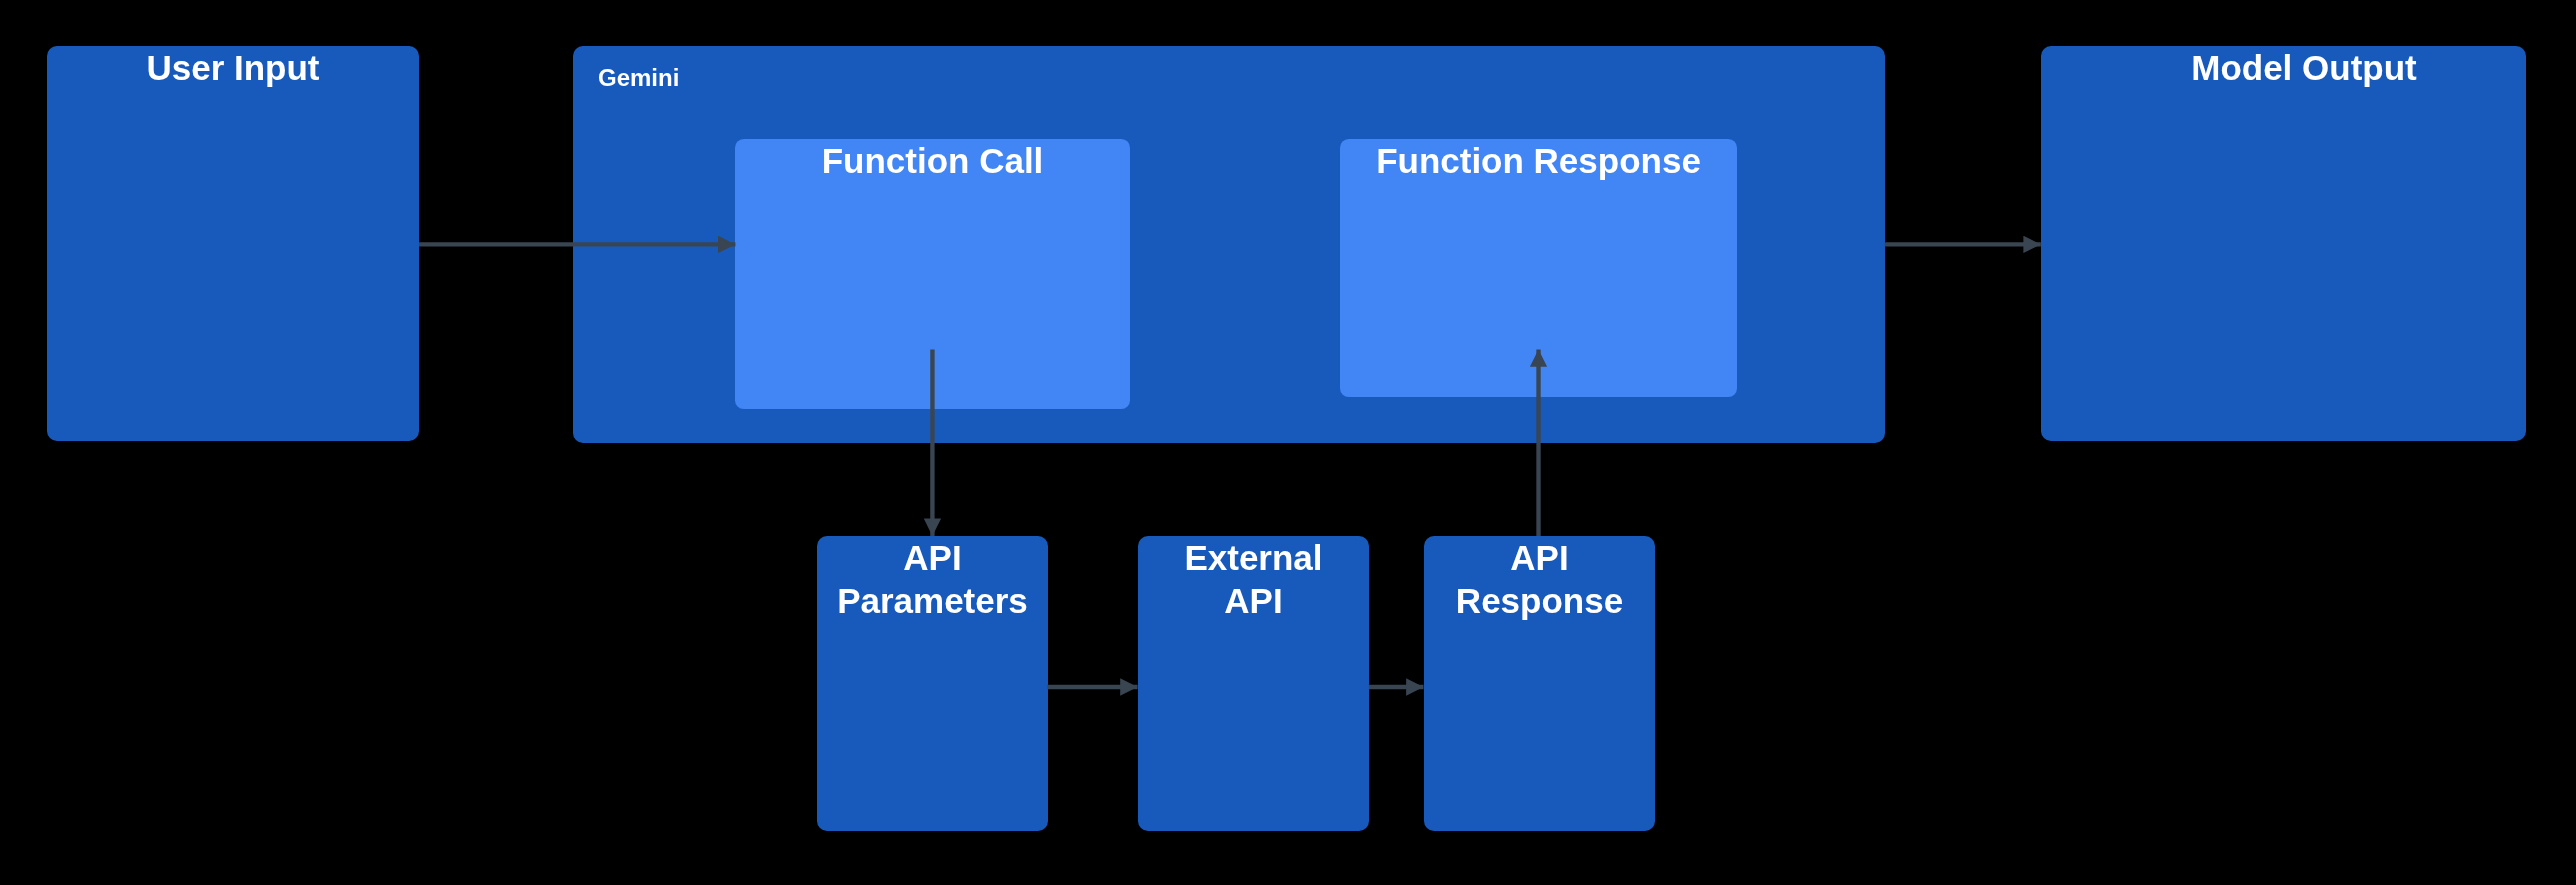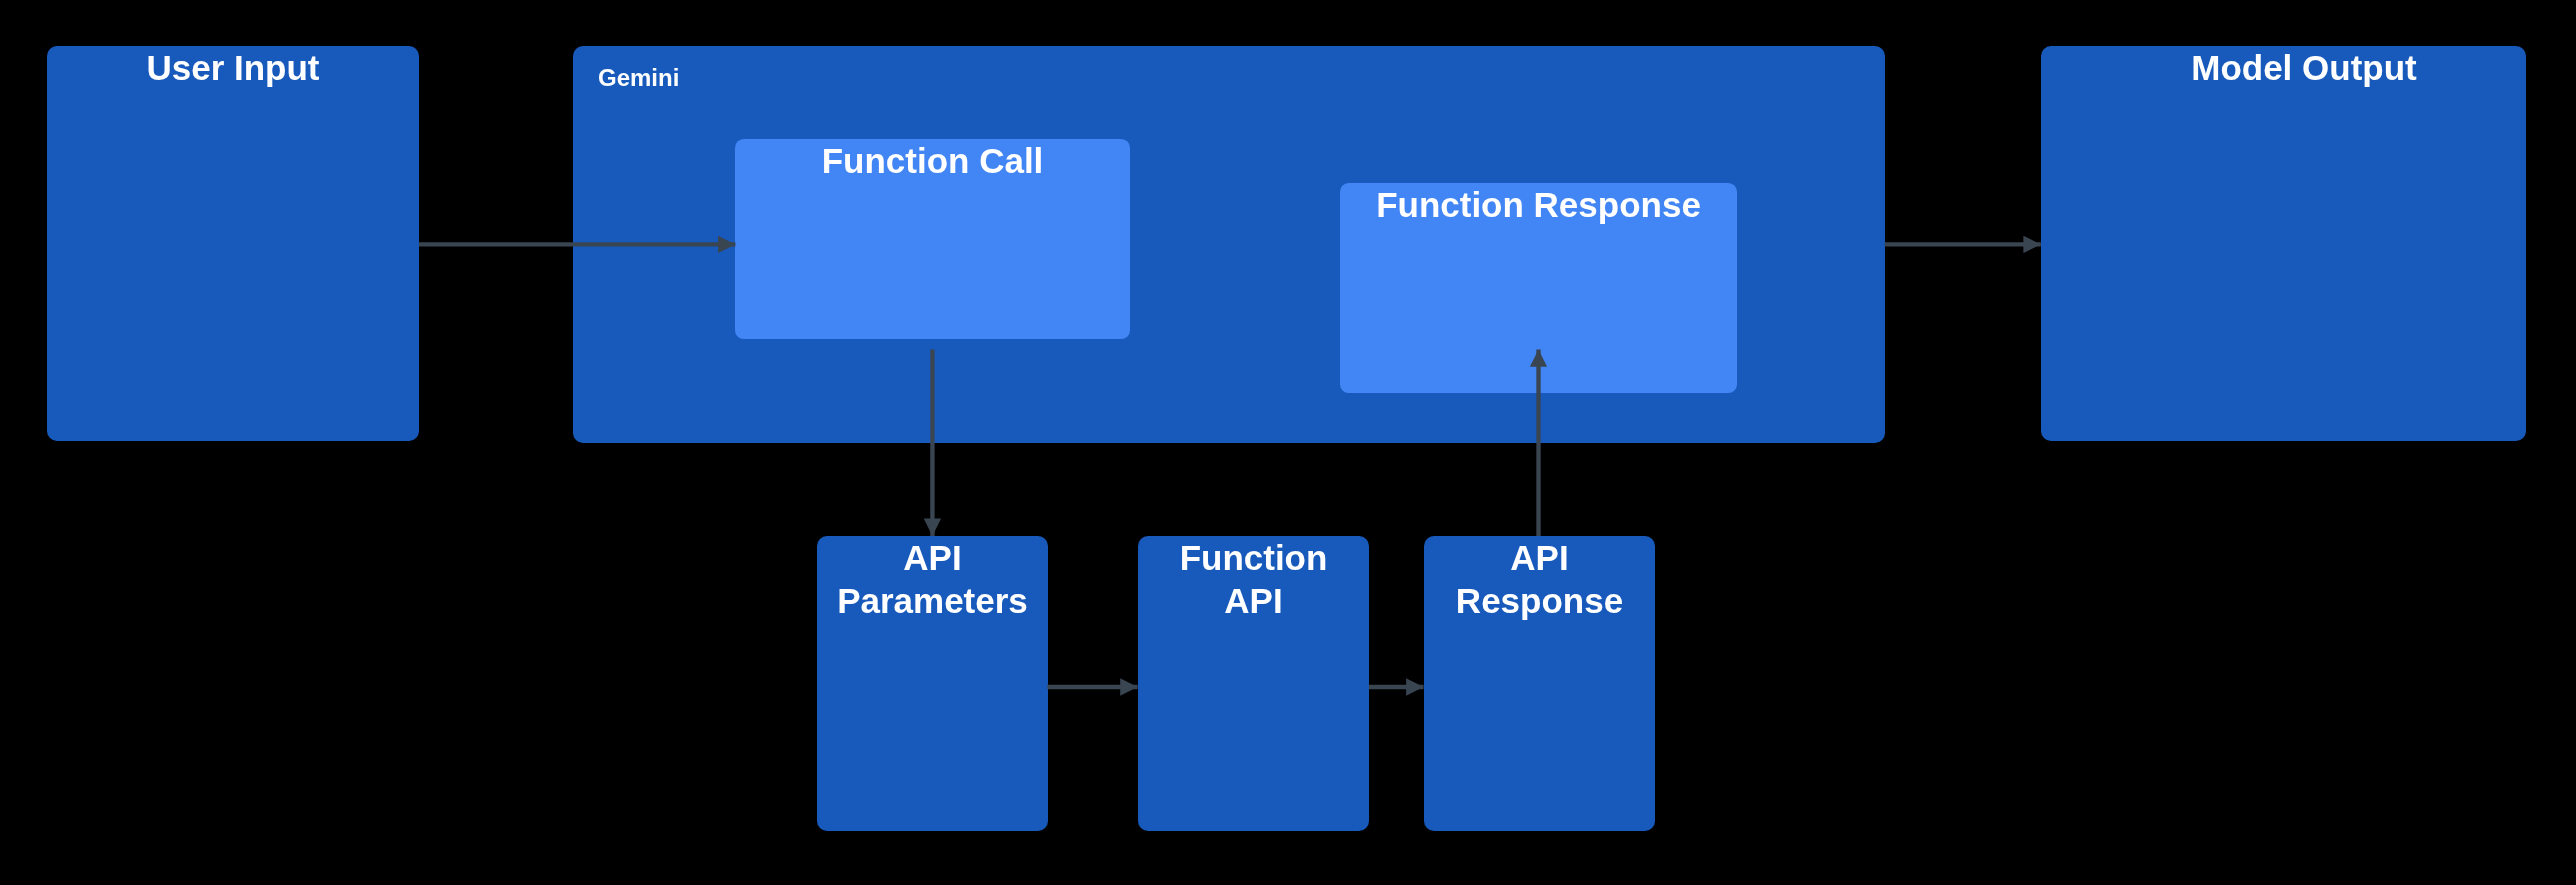--- a/index.html
+++ b/index.html
@@ -41,22 +41,22 @@
     position:absolute;
     left:25px;top:18.6px;
     color:var(--text);
     font-weight:bold;
     font-size:24px;
     line-height:1.1;
   }
   
   #user-input       {left:47px;   top:46px;  width:372px;  height:395px;}
   #gemini           {left:573px;  top:46px;  width:1312px; height:397px;}
-  #function-call    {left:735px; top:139px; width:395px;  height:200px;}
-  #function-response{left:1340px; top:139px; width:397px;  height:210px;margin-top:44px;}
+  #function-call    {left:735px; top:139px; width:395px;  height:270px;}
+  #function-response{left:1340px; top:139px; width:397px;  height:258px;}
   #model-output     {left:2041px; top:46px;  width:485px;  height:395px;padding-left:41px;}
   #api-parameters   {left:817px; top:536px; width:231px;  height:295px;}
   #external-api     {left:1138px; top:536px; width:231px;  height:295px;}
   #api-response     {left:1424px; top:536px; width:231px;  height:295px;}
 
   svg.arrow-layer{position:absolute;left:0;top:0;pointer-events:none;}
   .arrow-line{stroke:var(--arrow);stroke-width:7;fill:none;}
   .arrowhead-shape{fill:var(--arrow);}
 </style>
 </head>
@@ -83,21 +83,21 @@
   <div class="node" id="model-output">
     <span class="node-label">Model Output</span>
   </div>
 
   <div class="node" id="api-parameters">
     <span class="node-label">API
 Parameters</span>
   </div>
 
   <div class="node" id="external-api">
-    <span class="node-label">Function
+    <span class="node-label">External
 API</span>
   </div>
 
   <div class="node" id="api-response">
     <span class="node-label">API
 Response</span>
   </div>
 
   <svg class="arrow-layer" width="2576" height="886" viewBox="0 0 4144 1425">
     <defs>

